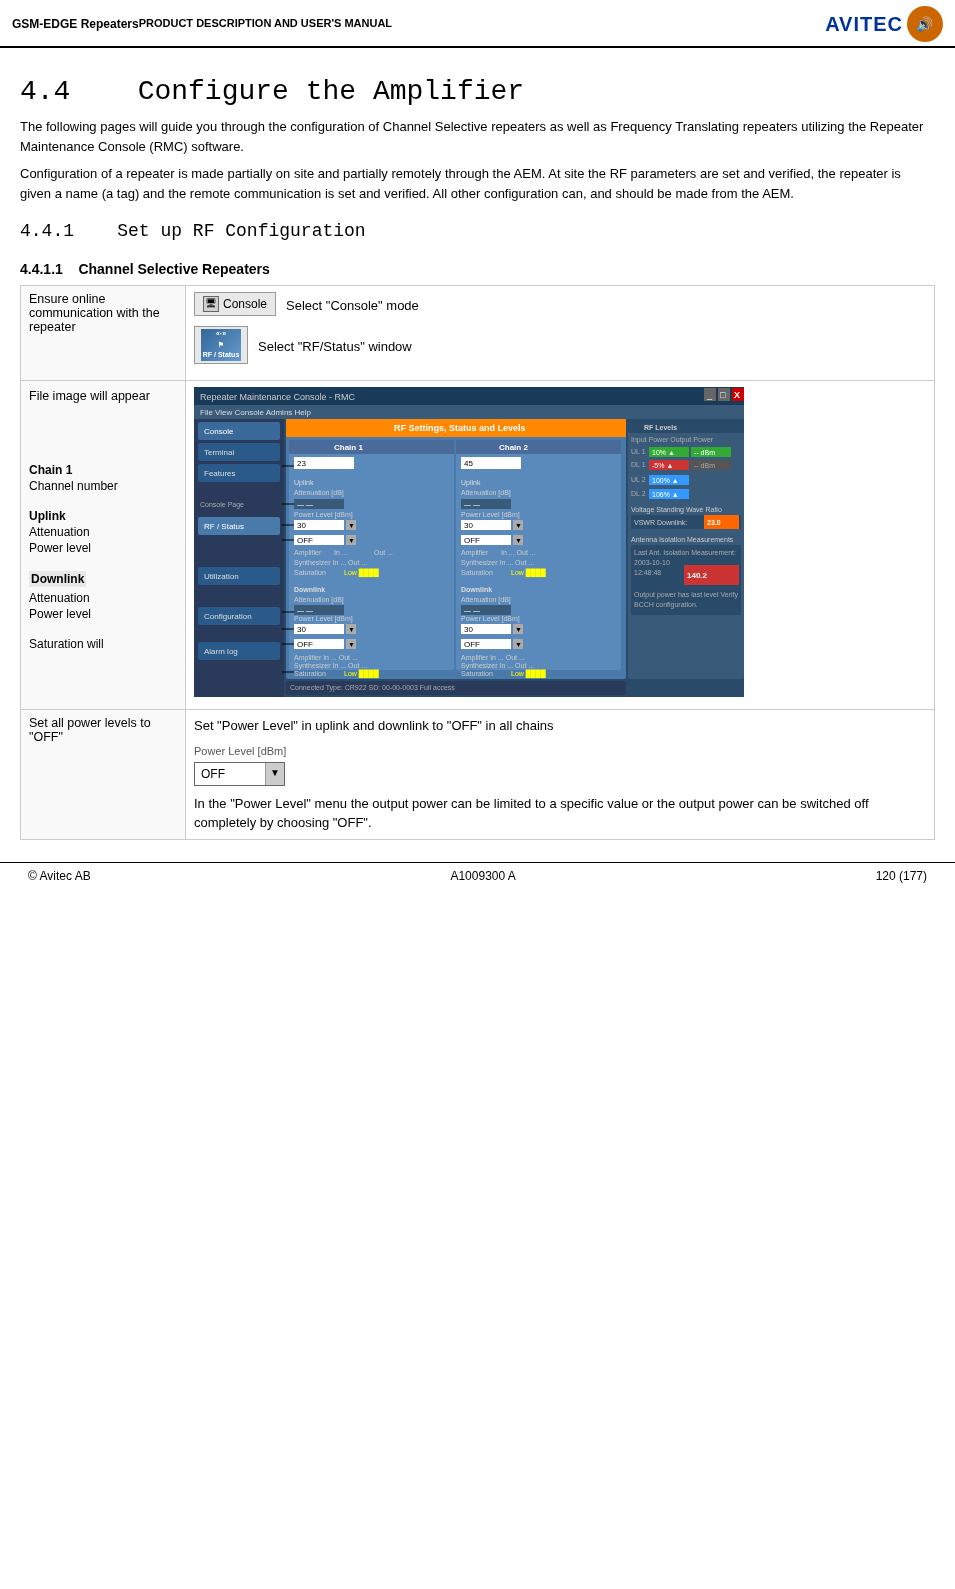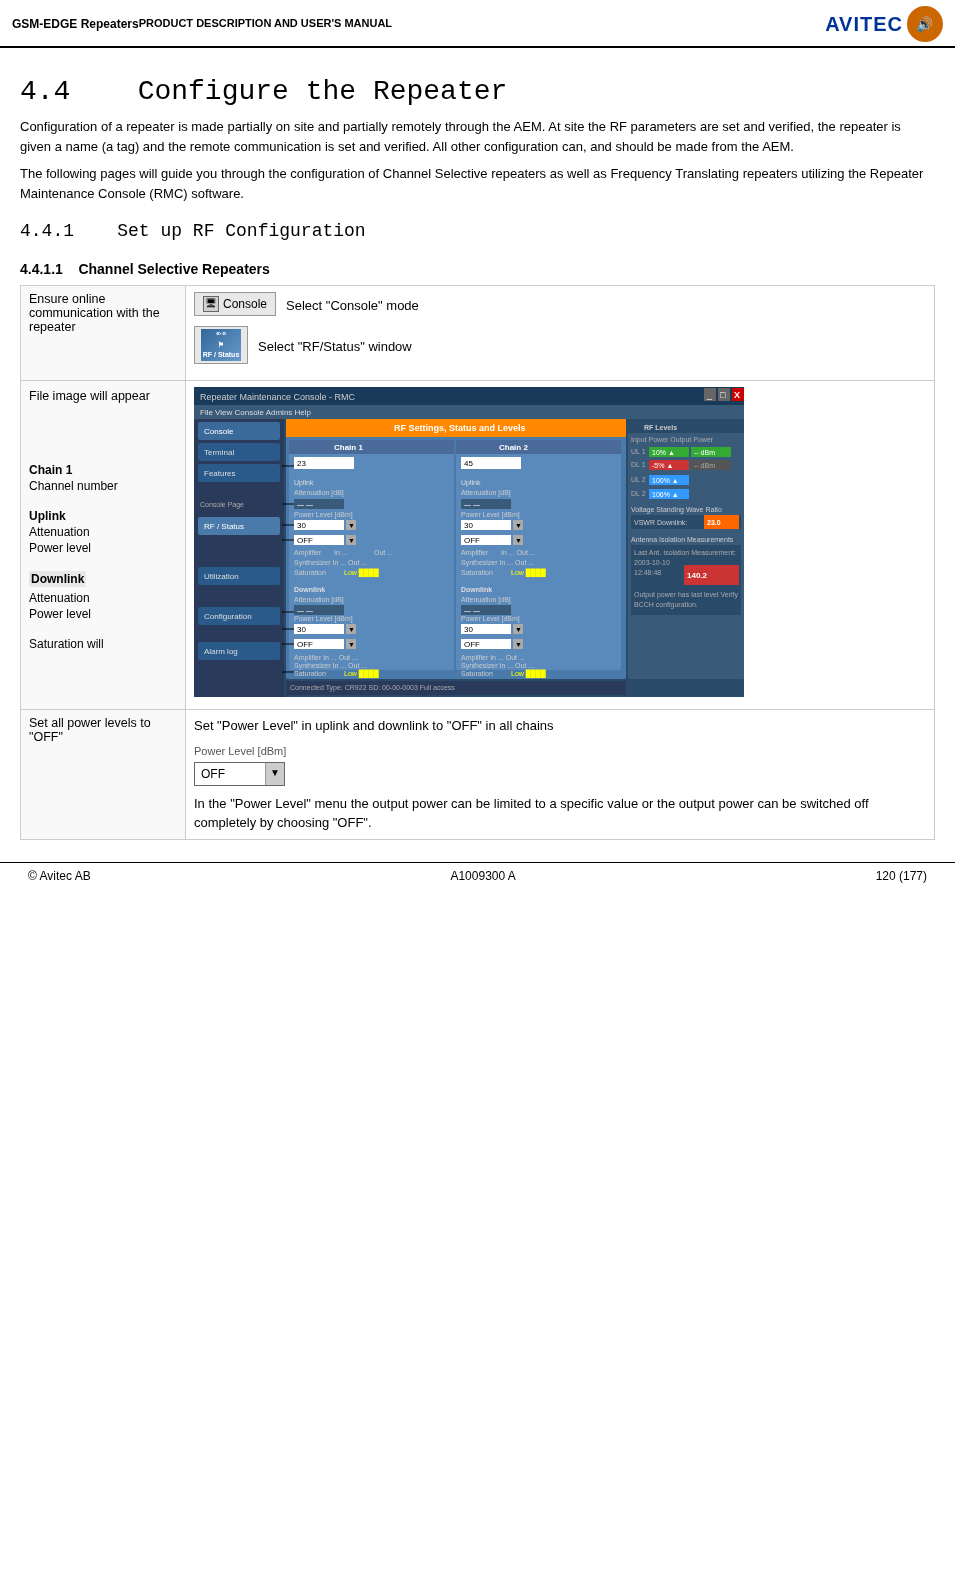--- a/index.html
+++ b/index.html
@@ -207,25 +207,25 @@
   <div class="logo">
     <span class="logo-text">AVITEC</span>
     <div class="logo-icon">🔊</div>
   </div>
 </div>
 
 <div class="main-content">
 
   <div class="section-title">
     <span>4.4</span>&nbsp;&nbsp;&nbsp;
-    <span>Configure the Repeater</span>
+    <span>Configure the Amplifier</span>
   </div>
 
+  <p class="body-text">The following pages will guide you through the configuration of Channel Selective repeaters as well as Frequency Translating repeaters utilizing the Repeater Maintenance Console (RMC) software.</p>
   <p class="body-text">Configuration of a repeater is made partially on site and partially remotely through the AEM. At site the RF parameters are set and verified, the repeater is given a name (a tag) and the remote communication is set and verified. All other configuration can, and should be made from the AEM.</p>
-  <p class="body-text">The following pages will guide you through the configuration of Channel Selective repeaters as well as Frequency Translating repeaters utilizing the Repeater Maintenance Console (RMC) software.</p>
 
   <div class="subsection-title">
     <span>4.4.1</span>&nbsp;&nbsp;&nbsp;
     <span>Set up RF Configuration</span>
   </div>
 
   <div class="subsubsection-title">
     <span>4.4.1.1</span>&nbsp;&nbsp;&nbsp;
     <span>Channel Selective Repeaters</span>
   </div>

